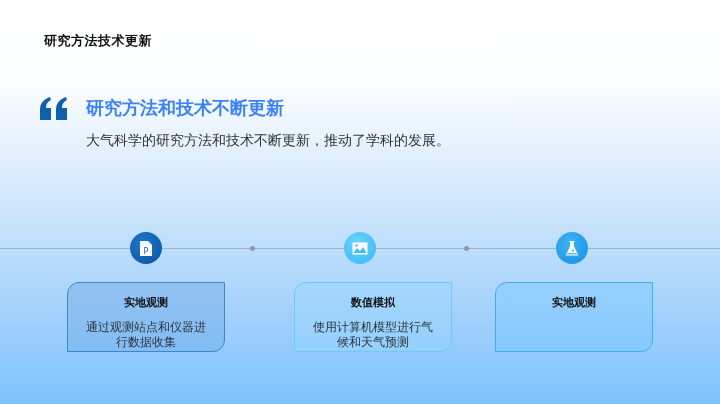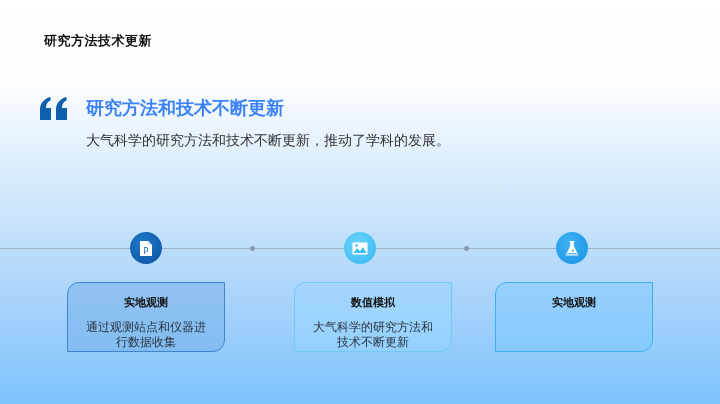--- a/index.html
+++ b/index.html
@@ -85,18 +85,18 @@
       <rect x="2" y="13.3" width="10" height="1" fill="#1a9ae8"></rect>
     </svg>
   </div>
 
   <div class="card card1">
     <div class="c-title">实地观测</div>
     <div class="c-desc">通过观测站点和仪器进行数据收集</div>
   </div>
   <div class="card card2">
     <div class="c-title">数值模拟</div>
-    <div class="c-desc">大气科学的研究方法和技术不断更新</div>
+    <div class="c-desc">使用计算机模型进行气候和天气预测</div>
   </div>
   <div class="card card3">
     <div class="c-title">实地观测</div>
   </div>
 </div>
 
 </body></html>

